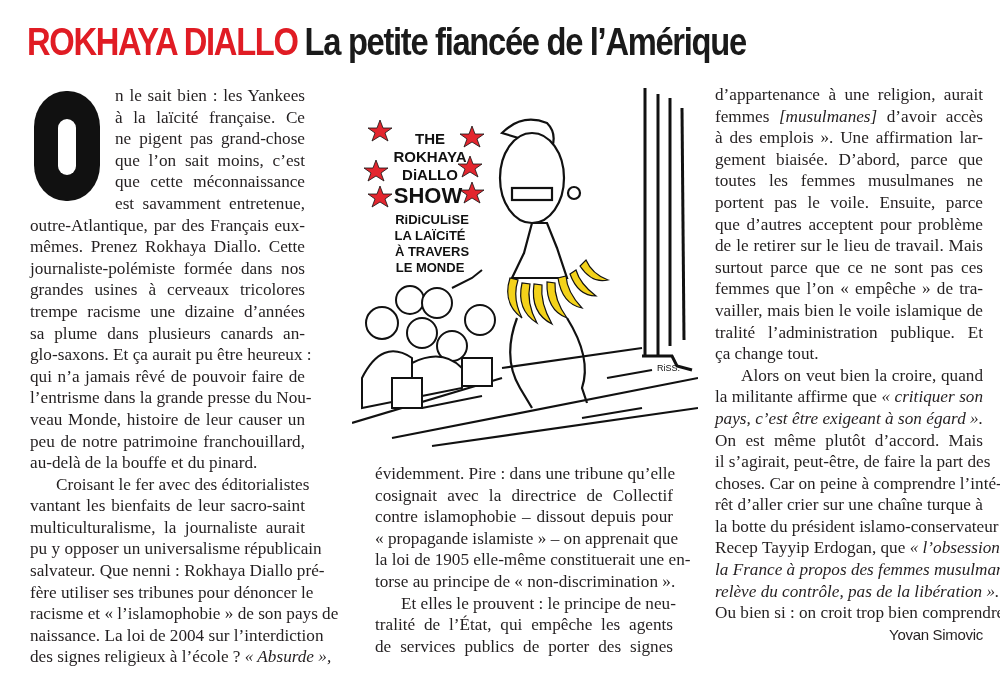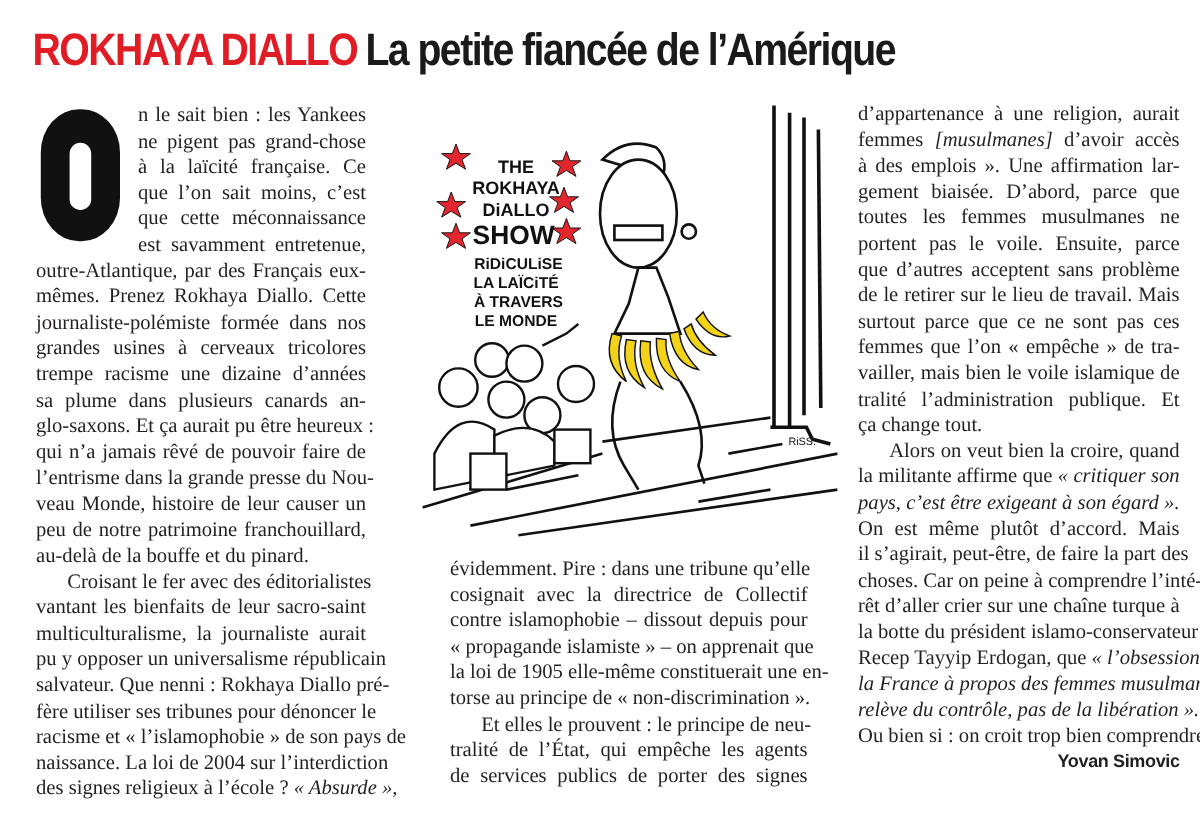--- a/index.html
+++ b/index.html
@@ -11,40 +11,40 @@
     .col1 { left: 30px; top: 85px; width: 275px; }
     .col2 { left: 355px; top: 463px; width: 298px; margin-left: 20px; }
     .col3 { left: 715px; top: 84px; width: 268px; }
     .line { display: block; white-space: nowrap; text-align-last: justify; text-align: justify; }
     .line.last { text-align-last: left; }
     .indent { padding-left: 26px; }
     .dropcap-wrap { position: relative; }
     .dropcap { position: absolute; left: 0; top: 4px; width: 74px; height: 114px; }
     .dropcap-lines .line { margin-left: 85px; }
     em { font-style: italic; }
-    .signature { font-family: "Liberation Sans", sans-serif; font-weight: 700; font-size: 15px; text-align: right; letter-spacing: -0.3px; }
+    .signature { font-family: "Liberation Sans", sans-serif; font-weight: 400; font-size: 15px; text-align: right; letter-spacing: -0.3px; }
     .cartoon { position: absolute; left: 352px; top: 78px; width: 346px; height: 370px; }
   </style>
 </head>
 <body>
 
 <div class="headline">
   <span class="kicker">ROKHAYA DIALLO</span><span class="title">La petite fiancée de l’Amérique</span>
 </div>
 
 <div class="col col1">
   <div class="dropcap-wrap">
     <svg class="dropcap" viewBox="0 0 74 114">
       <rect x="4" y="2" width="66" height="110" rx="32" ry="36" fill="#111"></rect>
       <rect x="28" y="30" width="18" height="56" rx="9" ry="9" fill="#fff"></rect>
     </svg>
     <div class="dropcap-lines">
       <span class="line">n le sait bien : les Yankees</span>
+      <span class="line">à la laïcité française. Ce</span>
       <span class="line">ne pigent pas grand-chose</span>
-      <span class="line">à la laïcité française. Ce</span>
       <span class="line">que l’on sait moins, c’est</span>
       <span class="line">que cette méconnaissance</span>
       <span class="line">est savamment entretenue,</span>
     </div>
   </div>
   <span class="line">outre-Atlantique, par des Français eux-</span>
   <span class="line">mêmes. Prenez Rokhaya Diallo. Cette</span>
   <span class="line">journaliste-polémiste formée dans nos</span>
   <span class="line">grandes usines à cerveaux tricolores</span>
   <span class="line">trempe racisme une dizaine d’années</span>
@@ -154,21 +154,21 @@
   <span class="line">de services publics de porter des signes</span>
 </div>
 
 <div class="col col3">
   <span class="line">d’appartenance à une religion, aurait</span>
   <span class="line"><span>femmes</span> <em>[musulmanes]</em> <span>d’avoir accès</span></span>
   <span class="line">à des emplois ». Une affirmation lar-</span>
   <span class="line">gement biaisée. D’abord, parce que</span>
   <span class="line">toutes les femmes musulmanes ne</span>
   <span class="line">portent pas le voile. Ensuite, parce</span>
-  <span class="line">que d’autres acceptent sans problème</span>
+  <span class="line">que d’autres acceptent pour problème</span>
   <span class="line">de le retirer sur le lieu de travail. Mais</span>
   <span class="line">surtout parce que ce ne sont pas ces</span>
   <span class="line">femmes que l’on « empêche » de tra-</span>
   <span class="line">vailler, mais bien le voile islamique de</span>
   <span class="line">tralité l’administration publique. Et</span>
   <span class="line last">ça change tout.</span>
   <span class="line indent">Alors on veut bien la croire, quand</span>
   <span class="line"><span>la militante affirme que</span> <em>« critiquer son</em></span>
   <span class="line"><em>pays, c’est être exigeant à son égard ».</em></span>
   <span class="line">On est même plutôt d’accord. Mais</span>

